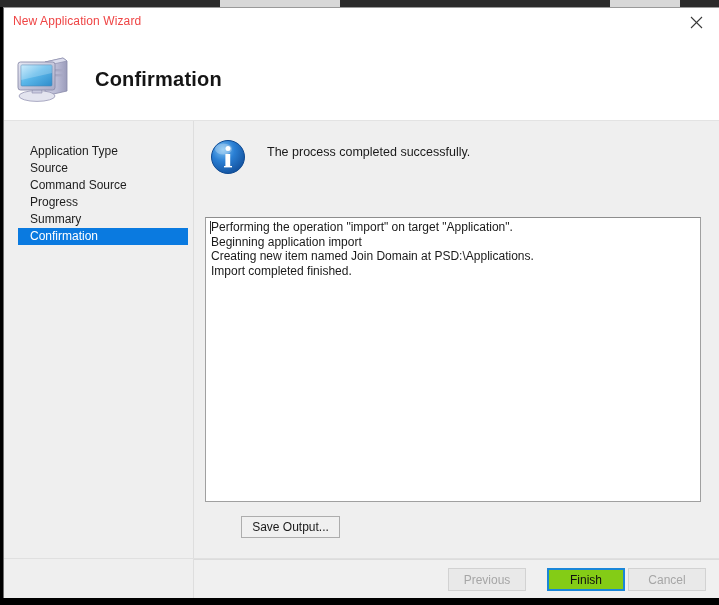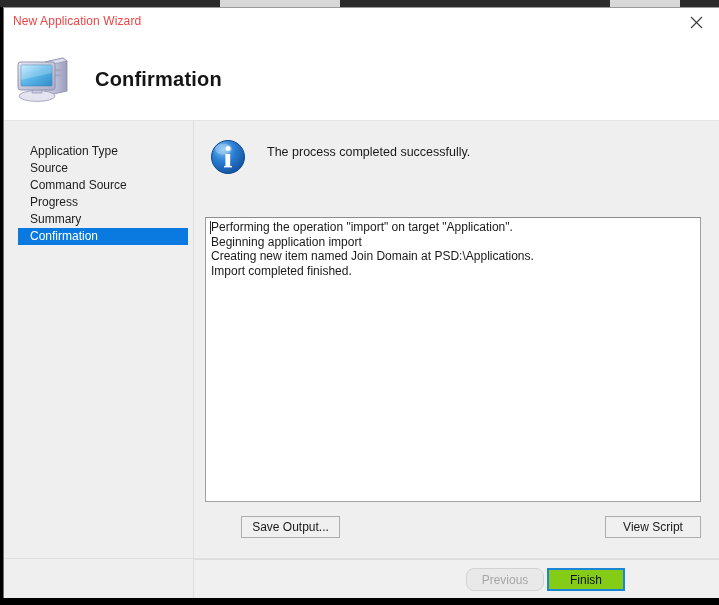--- a/index.html
+++ b/index.html
@@ -226,21 +226,21 @@
     justify-content: center;
     background: #e9e9e9;
     border: 1px solid #d2d2d2;
     color: #a6a6a6;
   }
   .wiz-btn.primary {
     background: #84cc16;
     border: 2px solid #1a86d8;
     color: #101010;
   }
-  #previous-button { left: 462px; border-radius: 8px; }
+  #previous-button { left: 444px; }
   #finish-button   { left: 543px; }
   #cancel-button   { left: 624px; }
 
   
   #bottom-edge {
     position: absolute;
     left: 0; bottom: 0;
     width: 719px; height: 7px;
     background: #000000;
   }
@@ -342,28 +342,28 @@
 
       <div id="output-box">
         <div id="caret"></div>
         <div class="output-line">Performing the operation "import" on target "Application".</div>
         <div class="output-line">Beginning application import</div>
         <div class="output-line">Creating new item named Join Domain at PSD:\Applications.</div>
         <div class="output-line">Import completed finished.</div>
       </div>
 
       <div class="action-btn" id="save-output-button">Save Output...</div>
-      <div class="action-btn" id="view-script-button">View Script</div>
 
     </div>
   </div>
 
   <div id="footer">
     <div id="footer-sidebar-fill"></div>
     <div id="footer-divider"></div>
     <div class="wiz-btn" id="previous-button">Previous</div>
     <div class="wiz-btn primary" id="finish-button">Finish</div>
+    <div class="wiz-btn" id="cancel-button">Cancel</div>
   </div>
 
 </div>
 
 <div id="left-edge"></div>
 <div id="bottom-edge"></div>
 
 </body></html>

